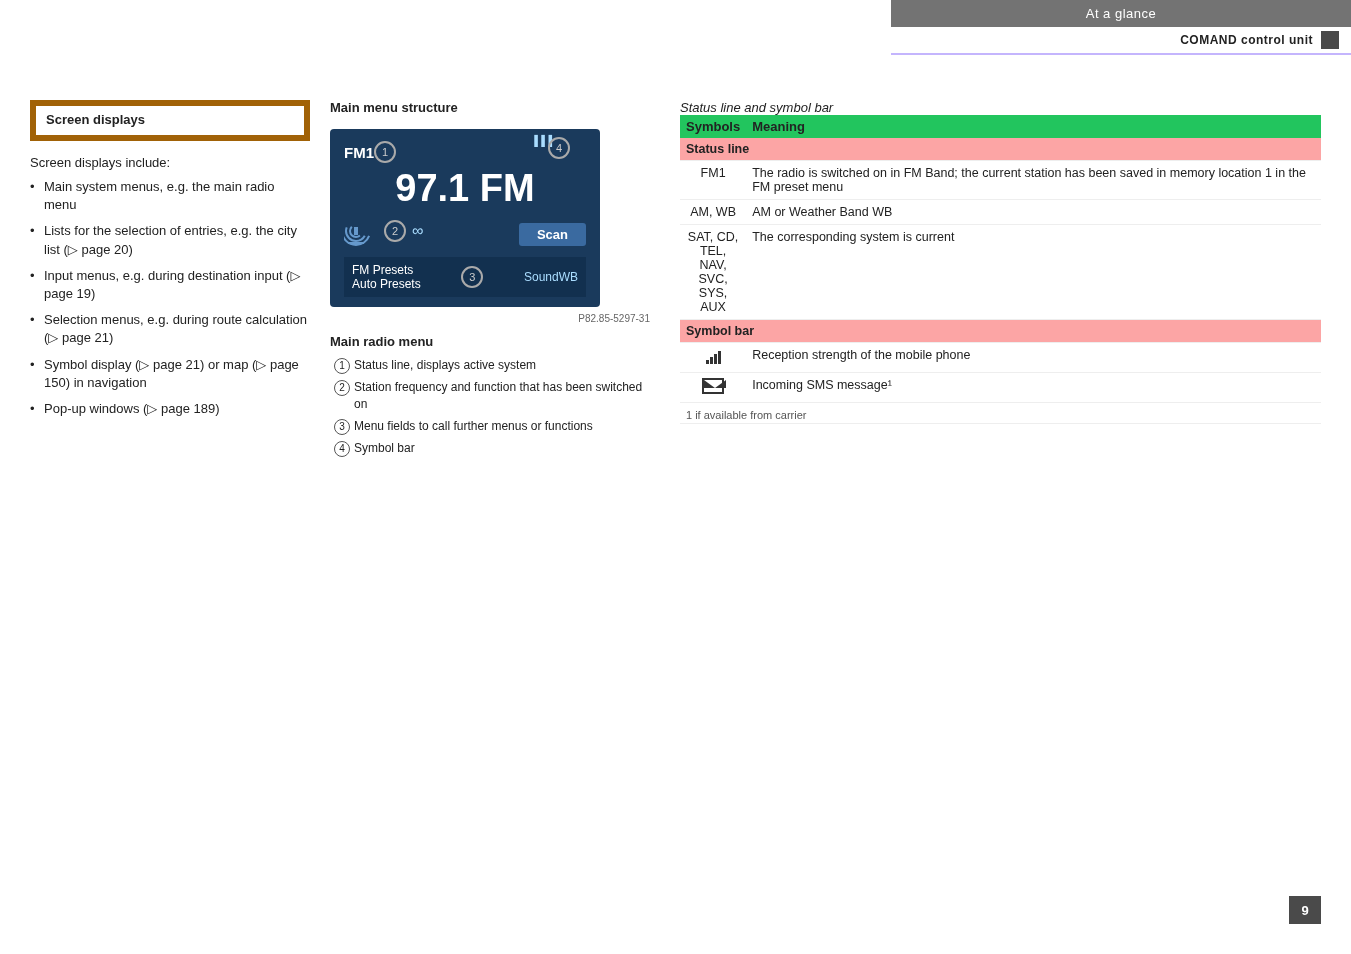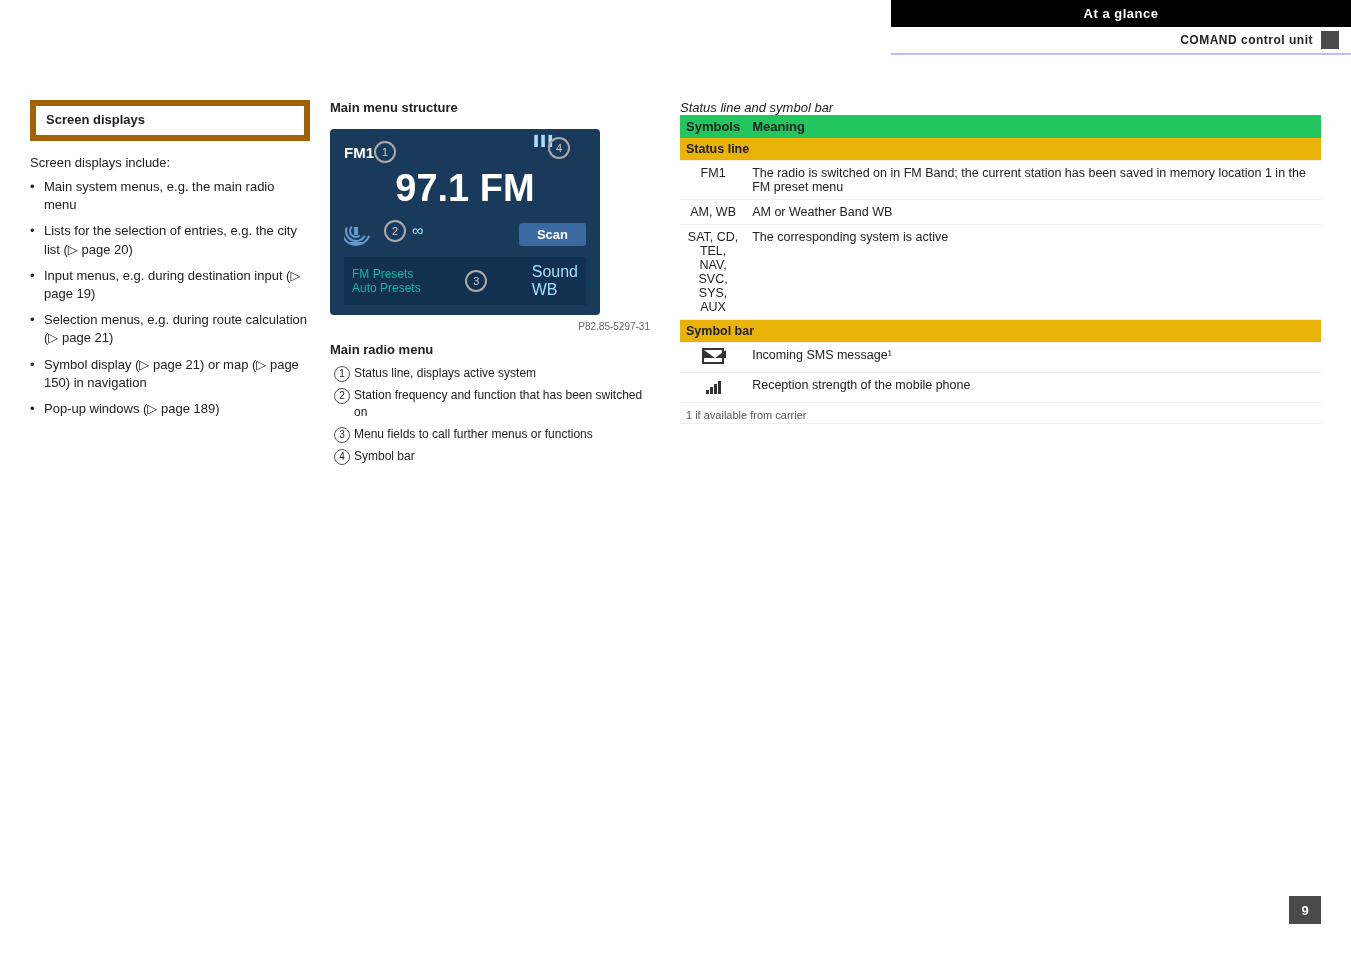--- a/index.html
+++ b/index.html
@@ -14,26 +14,26 @@
     }
 
     
     .header-area {
       position: absolute;
       top: 0;
       right: 0;
       width: 460px;
     }
     .at-a-glance-bar {
-      background: #000000;
+      background: #737373;
       color: #fff;
       text-align: center;
       padding: 6px 0;
       font-size: 13px;
-      font-weight: bold;
+      font-weight: normal;
       letter-spacing: 0.5px;
     }
     .comand-bar {
       display: flex;
       align-items: center;
       justify-content: flex-end;
       padding: 4px 12px 4px 0;
       border-bottom: 2px solid #c4b5fd;
     }
     .comand-bar span {
@@ -202,38 +202,37 @@
       align-items: center;
       justify-content: space-between;
       margin-top: 8px;
       background: #12304f;
       padding: 6px 8px;
     }
     .radio-presets-col {
       display: flex;
       flex-direction: column;
       font-size: 12px;
-      color: #14b8a6;
+      color: #ffffff;
     }
     .radio-circle-3 {
       width: 22px;
       height: 22px;
       border-radius: 50%;
       border: 2px solid #aaa;
       color: #ccc;
       display: flex;
       align-items: center;
       justify-content: center;
       font-size: 11px;
       margin: 0 8px;
     }
     .radio-sound-col {
       display: flex;
-      flex-direction: column;
-      font-size: 16px;
+      font-size: 12px;
       color: #aaddff;
     }
     .radio-part-id {
       font-size: 10px;
       color: #666;
       text-align: right;
       margin-bottom: 8px;
     }
 
     
@@ -293,21 +292,21 @@
       padding: 4px 6px;
       background: #22c55e;
     }
     .symbols-table td {
       padding: 5px 6px;
       vertical-align: top;
       border-bottom: 1px solid #eee;
     }
     .symbols-table .section-row td {
       font-weight: bold;
-      background: #eab308;
+      background: #fca5a5;
       padding: 4px 6px;
       font-size: 12.5px;
     }
     .symbols-table .footnote-row td {
       font-size: 11px;
       color: #555;
       padding: 6px 6px 2px 6px;
     }
     .symbol-cell {
       width: 40px;
@@ -490,50 +489,50 @@
           <td class="symbol-cell">
             <span>AM, WB</span>
           </td>
           <td>AM or Weather Band WB</td>
         </tr>
 
         <tr>
           <td class="symbol-cell">
             <span>SAT, CD, TEL, NAV, SVC, SYS, AUX</span>
           </td>
-          <td>The corresponding system is active</td>
+          <td>The corresponding system is current</td>
         </tr>
 
         <tr class="section-row">
           <td colspan="2">Symbol bar</td>
-        </tr>
-
-        <tr>
-          <td class="symbol-cell">
-            <div class="envelope-icon"></div>
-          </td>
-          <td>
-            <span>Incoming SMS message¹</span>
-          </td>
         </tr>
 
         <tr>
           <td class="symbol-cell">
             <div class="signal-bars">
               <span style="height:4px;"></span>
               <span style="height:7px;"></span>
               <span style="height:10px;"></span>
               <span style="height:13px;"></span>
             </div>
           </td>
           <td>
             <span>Reception strength of the mobile phone</span>
           </td>
         </tr>
 
+        <tr>
+          <td class="symbol-cell">
+            <div class="envelope-icon"></div>
+          </td>
+          <td>
+            <span>Incoming SMS message¹</span>
+          </td>
+        </tr>
+
         <tr class="footnote-row">
           <td colspan="2">1 if available from carrier</td>
         </tr>
       </tbody>
     </table>
   </div>
 
 </div>
 
 <div class="page-number-box">

